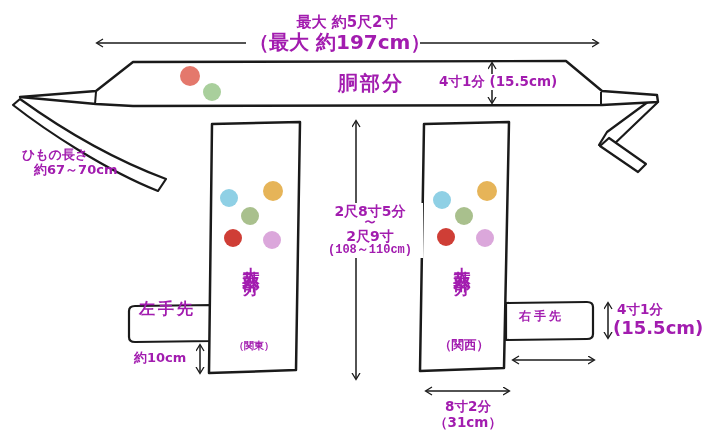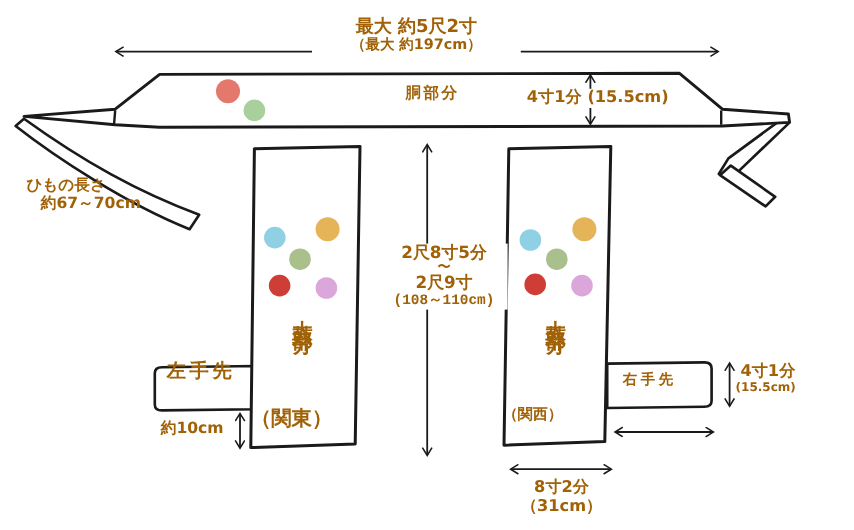--- a/index.html
+++ b/index.html
@@ -1,19 +1,19 @@
 <!DOCTYPE html>
 <html><head>
 <meta charset="utf-8">
 <style>
   html,body{margin:0;padding:0;background:#ffffff;}
   #stage{
     position:relative;width:712px;height:442px;background:#ffffff;overflow:hidden;
     font-family:"DejaVu Sans","Liberation Sans",sans-serif;
-    color:#a16207;font-weight:bold;
+    color:#a21caf;font-weight:bold;
   }
   #shapes{position:absolute;left:0;top:0;width:712px;height:442px;}
   .lbl{position:absolute;white-space:nowrap;line-height:1.15;}
   .bgw{background:#ffffff;padding:0 3px;}
   .ctr{text-align:center;}
   .vtext{
     writing-mode:vertical-rl;text-orientation:upright;
     letter-spacing:4px;font-size:17px;
   }
   .dot{position:absolute;border-radius:50%;}
@@ -65,45 +65,45 @@
       <div class="dot" style="left: 224px; top: 229px; height: 18px; width: 18px; background: rgb(207, 62, 54);"></div>
       <div class="dot" style="left: 263px; top: 231px; height: 18px; width: 18px; background: rgb(219, 167, 219);"></div>
       <div class="dot" style="left: 433px; top: 191px; height: 18px; width: 18px; background: rgb(143, 208, 229);"></div>
       <div class="dot" style="left: 477px; top: 181px; height: 20px; width: 20px; background: rgb(230, 180, 88);"></div>
       <div class="dot" style="left: 455px; top: 207px; height: 18px; width: 18px; background: rgb(169, 192, 141);"></div>
       <div class="dot" style="left: 437px; top: 228px; height: 18px; width: 18px; background: rgb(207, 62, 54);"></div>
       <div class="dot" style="left: 476px; top: 229px; height: 18px; width: 18px; background: rgb(219, 167, 219);"></div>
     </div>
 
   <div class="lbl bgw ctr" style="left:268px;top:14px;width:152px;font-size:15px;">最大 約5尺2寸</div>
-  <div class="lbl bgw ctr" style="left:260px;top:31px;width:168px;font-size:12px;">（最大 約197cm）</div>
+  <div class="lbl bgw ctr" style="left:246px;top:31px;width:168px;font-size:20px;">（最大 約197cm）</div>
 
-  <div class="lbl" style="left:338px;top:72px;font-size:13px;letter-spacing:2px;">胴部分</div>
+  <div class="lbl" style="left:338px;top:72px;font-size:20px;letter-spacing:2px;">胴部分</div>
   <div class="lbl bgw ctr" style="left:436px;top:74px;width:118px;font-size:13.5px;">4寸1分 (15.5cm)</div>
 
   <div class="lbl" style="left:22px;top:148px;font-size:13px;">ひもの長さ</div>
   <div class="lbl" style="left:34px;top:163px;font-size:13px;">約67～70cm</div>
 
   <div class="lbl vtext" style="left:241px;top:253px;height:100px;">太鼓部分</div>
-  <div class="lbl ctr" style="left:207px;top:340px;width:72px;font-size:17px;text-align:center;">（関東）</div>
+  <div class="lbl ctr" style="left:218px;top:340px;width:72px;font-size:10px;text-align:center;">（関東）</div>
   <div class="lbl vtext" style="left:452px;top:253px;height:100px;">太鼓部分</div>
-  <div class="lbl ctr" style="left:408px;top:338px;width:72px;font-size:12.5px;">（関西）</div>
+  <div class="lbl ctr" style="left:428px;top:338px;width:72px;font-size:12.5px;">（関西）</div>
 
   <div class="lbl" style="left:139px;top:300px;font-size:16px;letter-spacing:3px;">左手先</div>
   <div class="lbl" style="left:519px;top:310px;font-size:12px;letter-spacing:3px;">右手先</div>
 
   <div class="lbl bgw ctr" style="left:317px;top:203px;width:100px;">
     <div style="font-size:14px;">2尺8寸5分</div>
     <div style="font-size:11px;line-height:0.8;">〜</div>
     <div style="font-size:14px;">2尺9寸</div>
     <div style="font-size:12px;font-family:Liberation Mono, monospace;">(108～110cm)</div>
   </div>
 
   <div class="lbl" style="left:134px;top:351px;font-size:13px;">約10cm</div>
 
   <div class="lbl" style="left:617px;top:302px;font-size:13.5px;">4寸1分</div>
-  <div class="lbl" style="left:613px;top:318px;font-size:10px;">(15.5cm)</div>
+  <div class="lbl" style="left:613px;top:318px;font-size:18px;">(15.5cm)</div>
 
 
   <div class="lbl ctr" style="left:425px;top:399px;width:86px;font-size:13.5px;">8寸2分</div>
   <div class="lbl ctr" style="left:422px;top:415px;width:92px;font-size:13.5px;">（31cm）</div>
 
 </div>
 
 </body></html>

